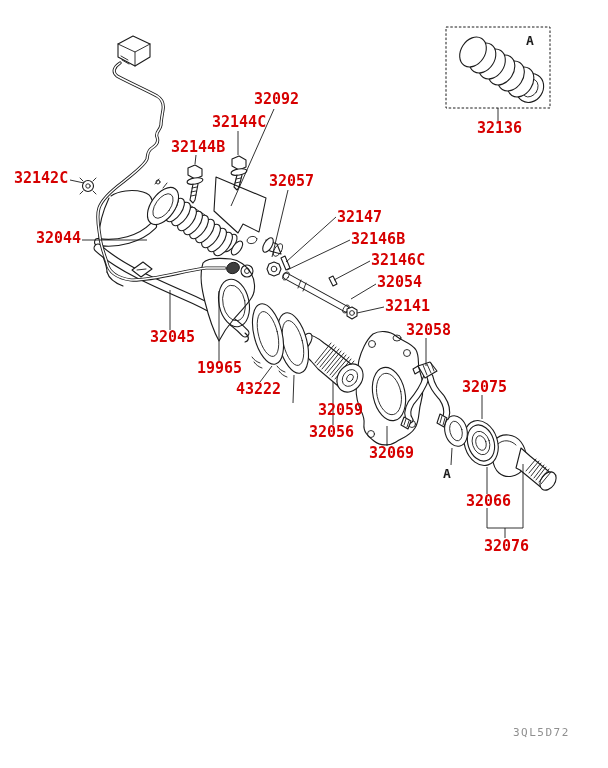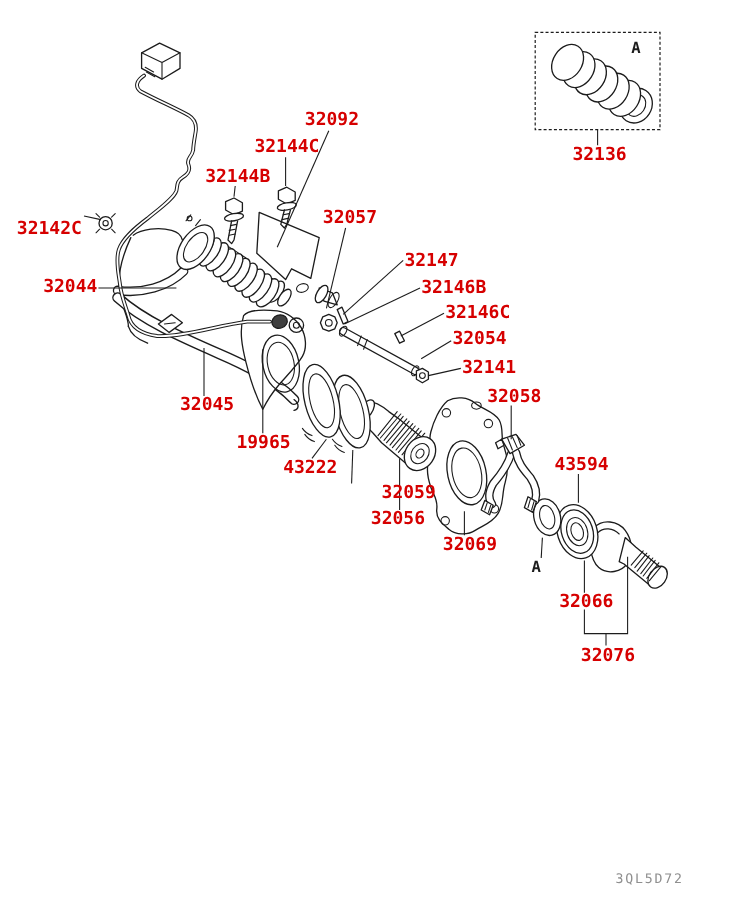--- a/index.html
+++ b/index.html
@@ -262,40 +262,40 @@
       <path class="leader" d="M487,494 L487,467"></path>
       <path class="leader" d="M452,448 L451,465"></path>
       <path class="leader" d="M498,108 L498,121"></path>
       <path class="leader" d="M487,508 L487,528 L523,528 L523,464"></path>
       <path class="leader" d="M505,528 L505,538"></path>
     </g>
   </svg>
 
 
   <div id="labels-layer">
-      <div class="part-label" style="left: 14px; top: 184px; text-align: right;">32142C</div>
+      <div class="part-label" style="left: 14px; top: 172px; text-align: right;">32142C</div>
       <div class="part-label" style="left: 36px; top: 232px;">32044</div>
       <div class="part-label" style="left: 171px; top: 141px;">32144B</div>
       <div class="part-label" style="left: 212px; top: 116px;">32144C</div>
       <div class="part-label" style="left: 254px; top: 93px;">32092</div>
       <div class="part-label" style="left: 269px; top: 175px;">32057</div>
       <div class="part-label" style="left: 477px; top: 122px;">32136</div>
       <div class="part-label" style="left: 337px; top: 211px;">32147</div>
       <div class="part-label" style="left: 351px; top: 233px;">32146B</div>
       <div class="part-label" style="left: 371px; top: 254px;">32146C</div>
       <div class="part-label" style="left: 377px; top: 276px;">32054</div>
       <div class="part-label" style="left: 385px; top: 300px;">32141</div>
       <div class="part-label" style="left: 150px; top: 331px;">32045</div>
       <div class="part-label" style="left: 197px; top: 362px;">19965</div>
       <div class="part-label" style="left: 236px; top: 383px;">43222</div>
       <div class="part-label" style="left: 271px; top: 404px; margin-left: 47px;">32059</div>
       <div class="part-label" style="left: 309px; top: 426px;">32056</div>
       <div class="part-label" style="left: 406px; top: 324px;">32058</div>
       <div class="part-label" style="left: 369px; top: 447px;">32069</div>
-      <div class="part-label" style="left: 462px; top: 381px;">43594</div>
+      <div class="part-label" style="left: 462px; top: 381px;">32075</div>
       <div class="part-label" style="left: 466px; top: 495px;">32066</div>
       <div class="part-label" style="left: 484px; top: 540px;">32076</div>
     </div>
 
   <div class="letter" style="left:526px;top:33px">A</div>
   <div class="letter" style="left:443px;top:466px">A</div>
 
   <div class="code">3QL5D72</div>
 </div>
 

